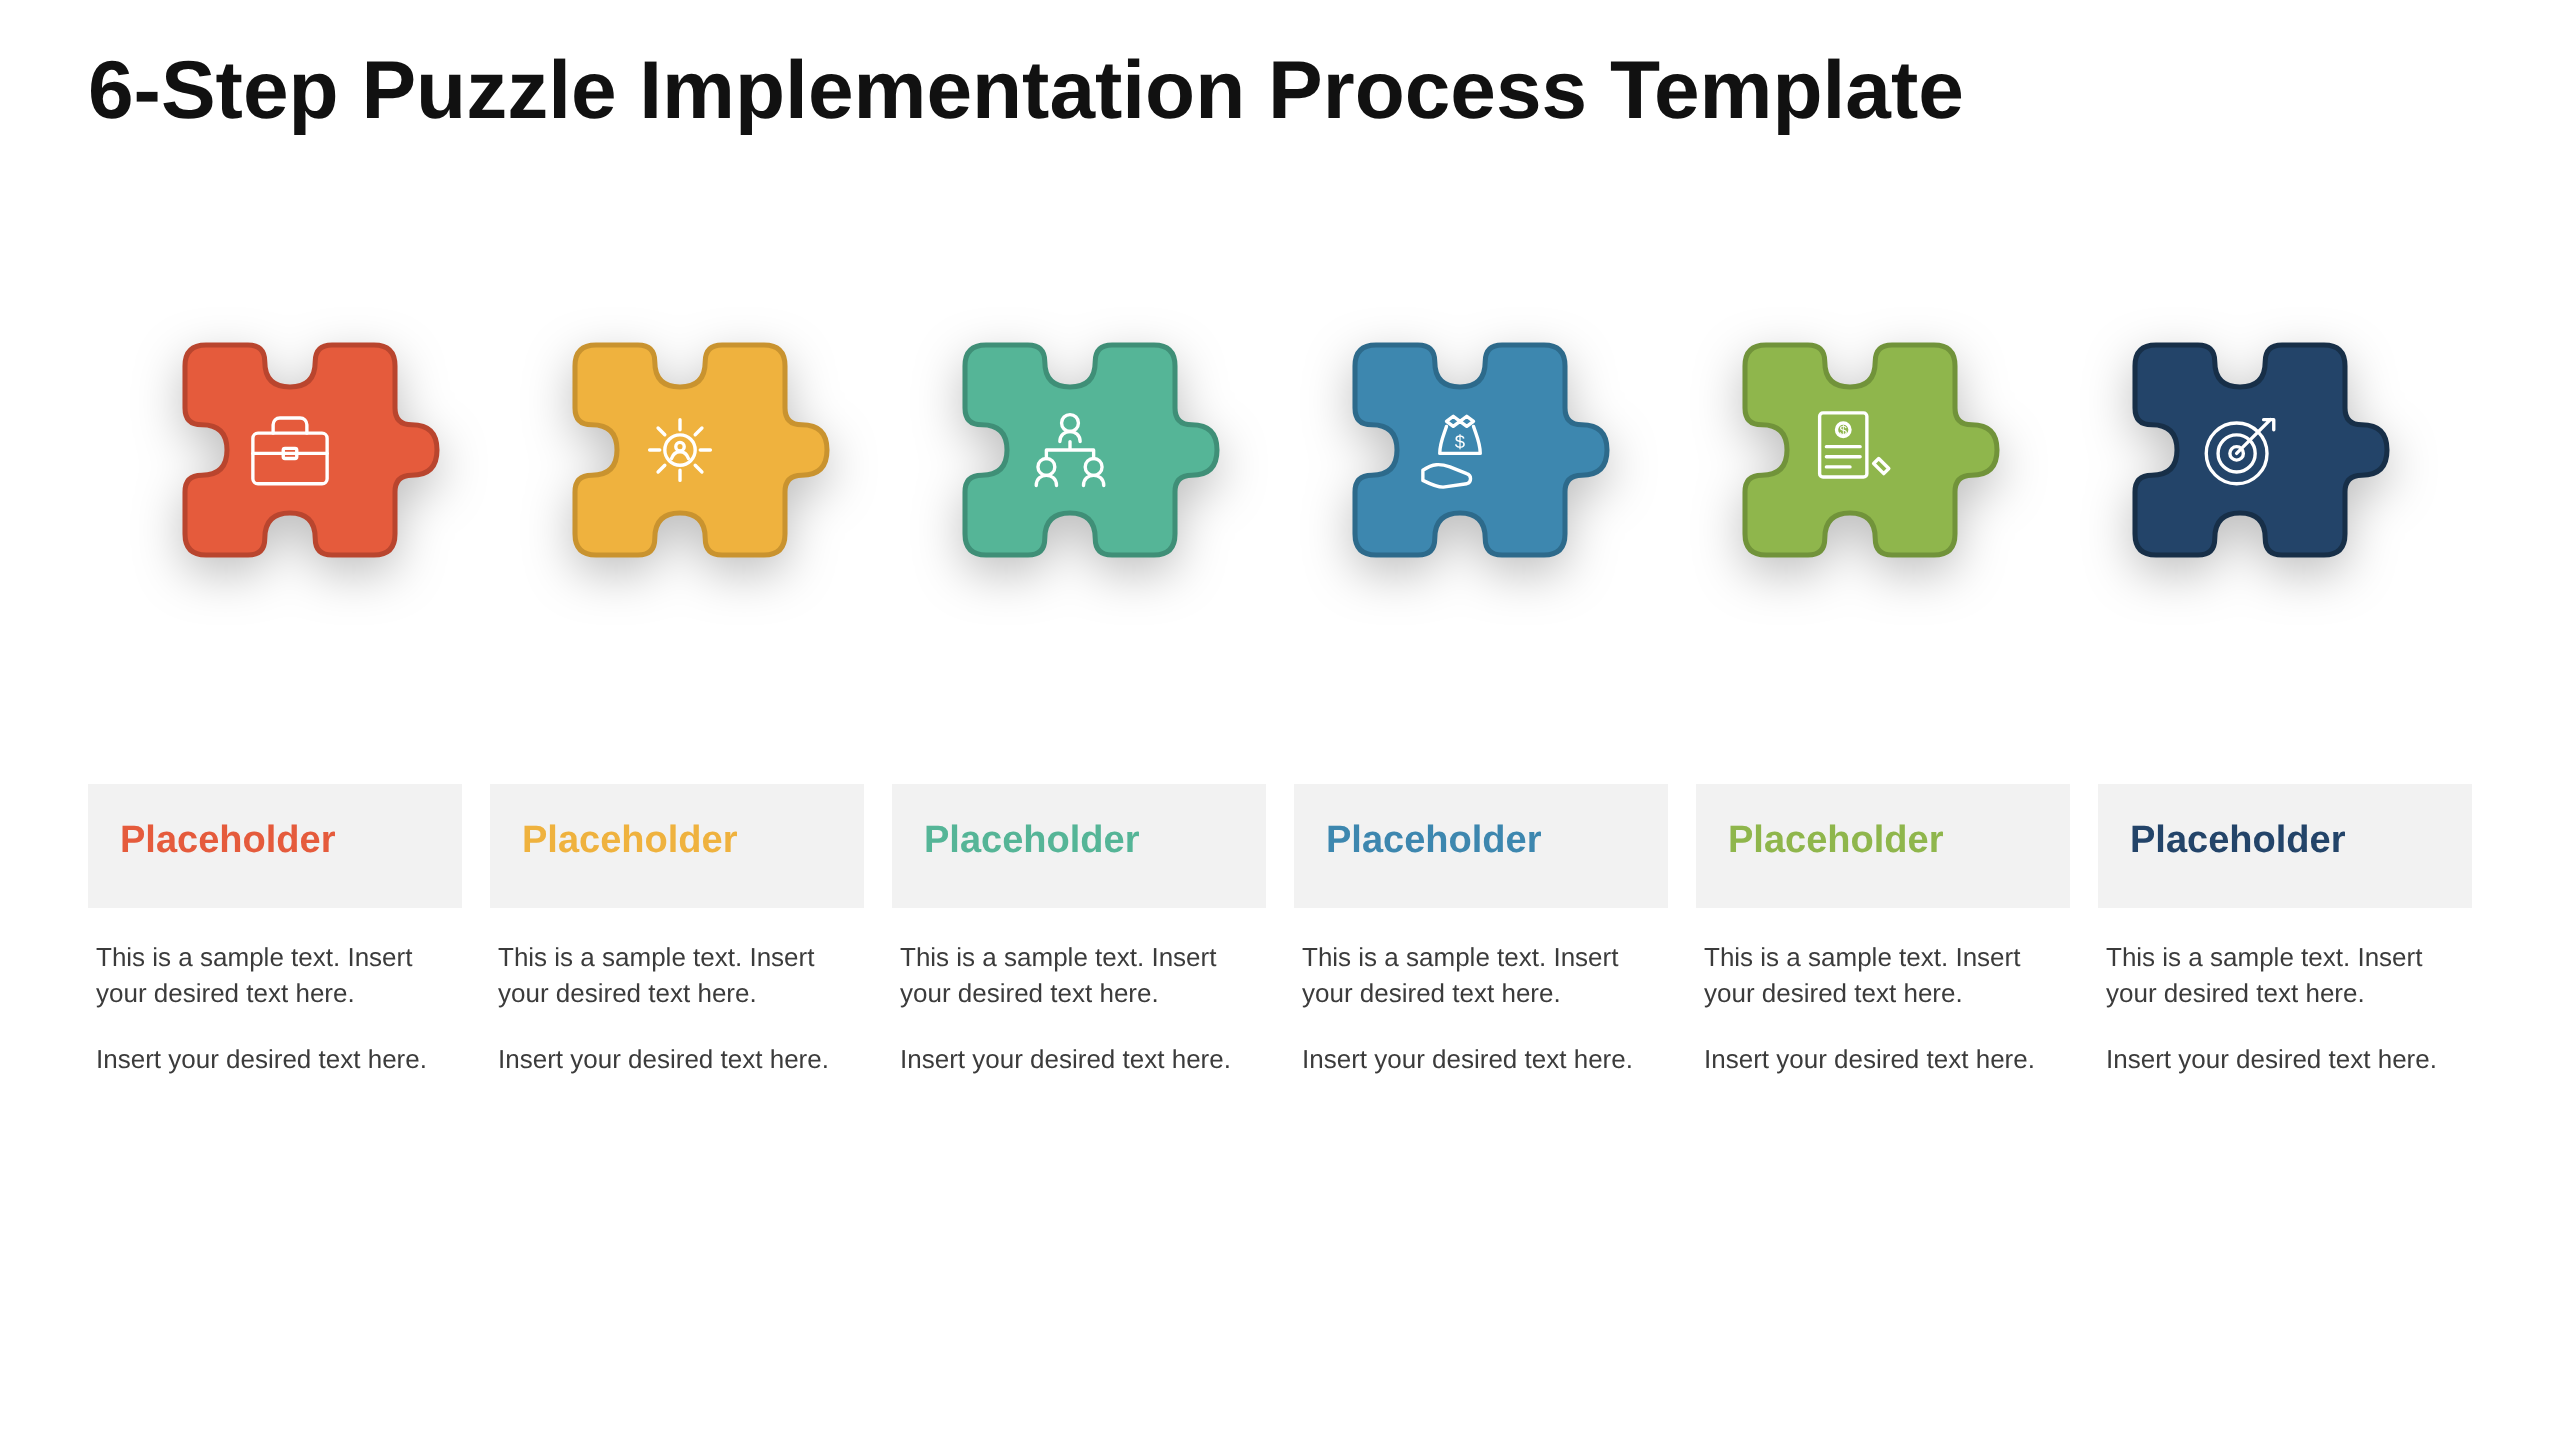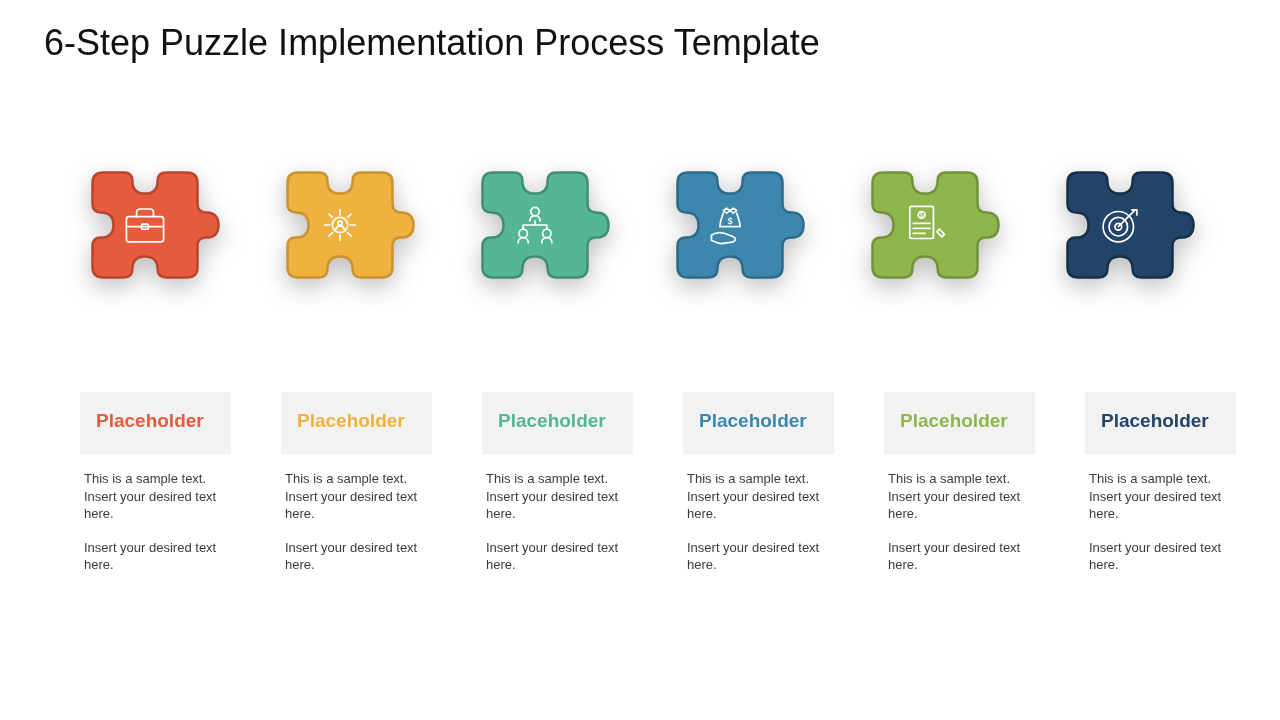--- a/index.html
+++ b/index.html
@@ -8,22 +8,22 @@
     height: 720px;
     background: #fff;
     font-family: "Segoe UI", Arial, sans-serif;
     overflow: hidden;
     position: relative;
   }
   .title {
     position: absolute;
     top: 22px;
     left: 44px;
-    font-size: 36px;
-    font-weight: 400;
+    font-size: 41px;
+    font-weight: 700;
     color: #111;
     text-align: center;
   }
   .puzzle-row {
     position: absolute;
     top: 120px;
     left: 0;
     width: 1280px;
     height: 220px;
   }
@@ -52,21 +52,20 @@
     top: 392px;
     left: 44px;
     right: 44px;
     display: flex;
     gap: 14px;
   }
   .card {
     flex: 1 1 0;
     display: flex;
     flex-direction: column;
-    margin-left: 36px;
   }
   .card-head {
     background: #f2f2f2;
     padding: 18px 16px 20px 16px;
     min-height: 62px;
   }
   .card-head span {
     font-size: 19px;
     font-weight: 700;
   }

